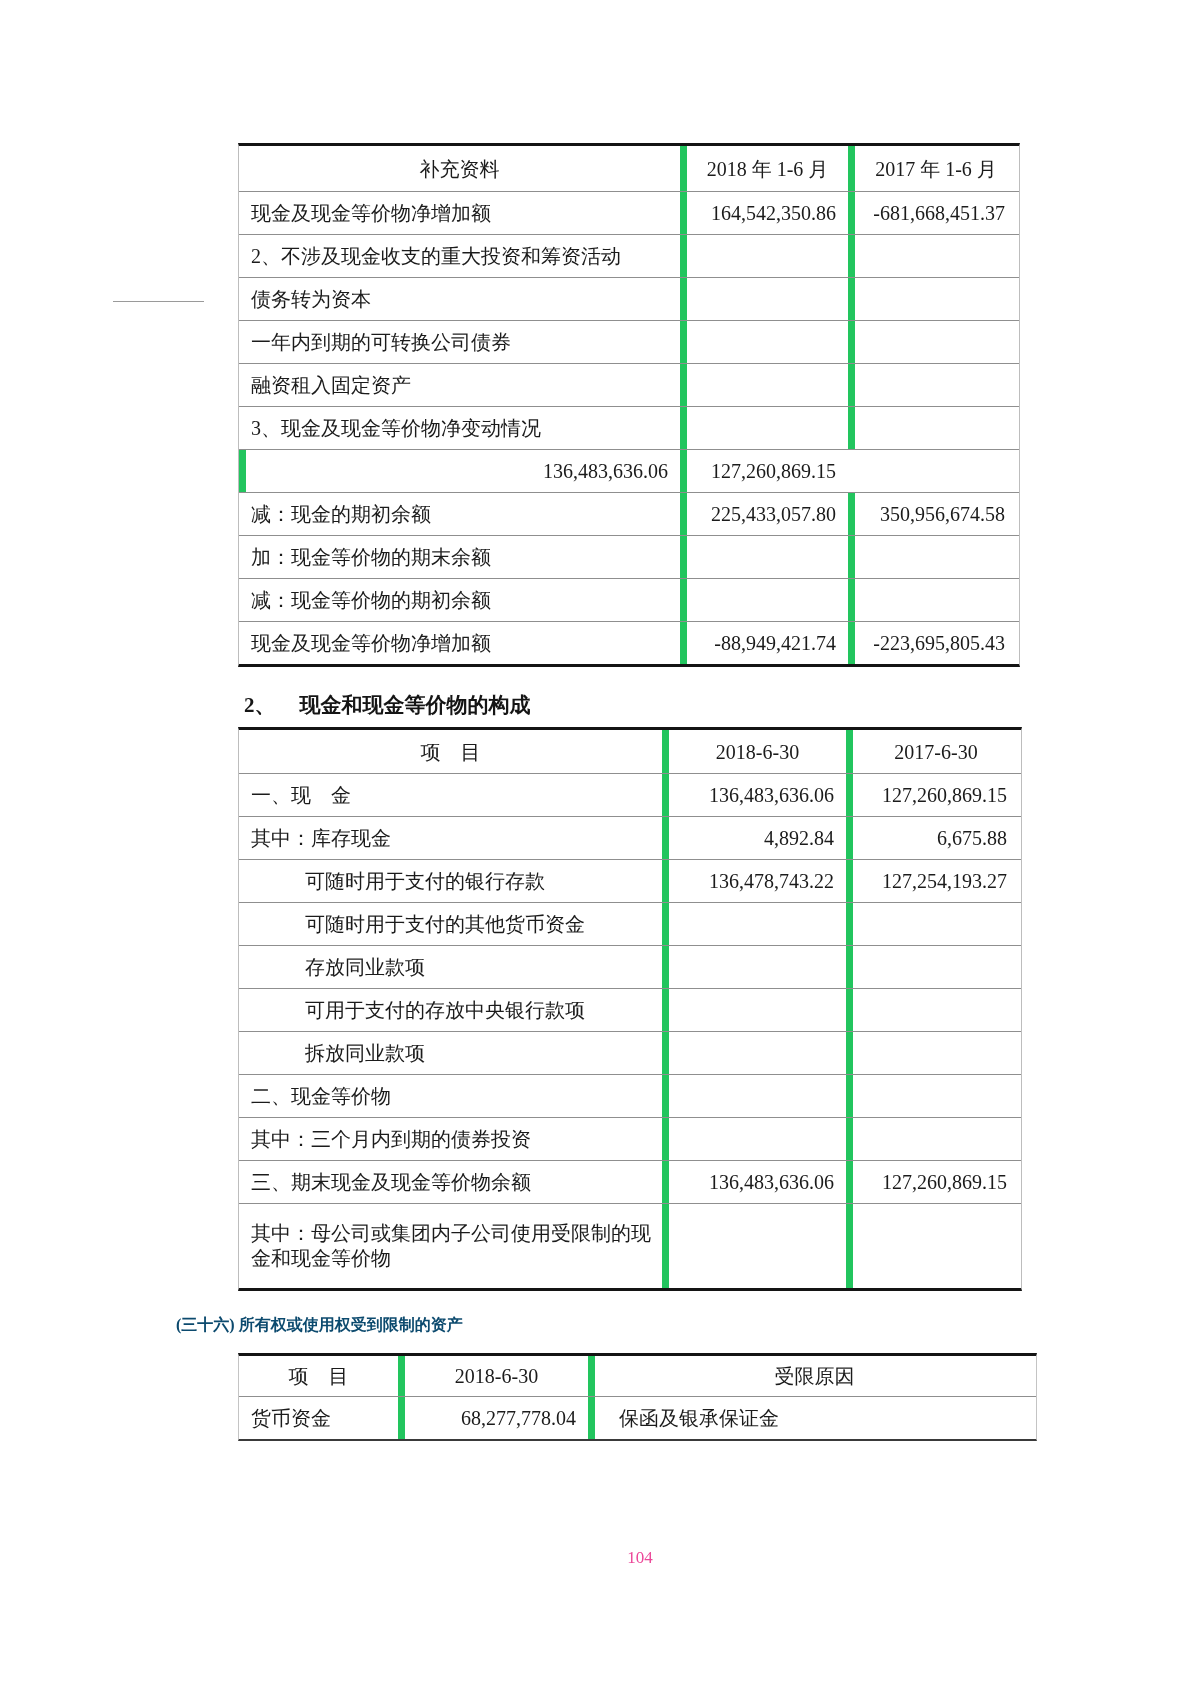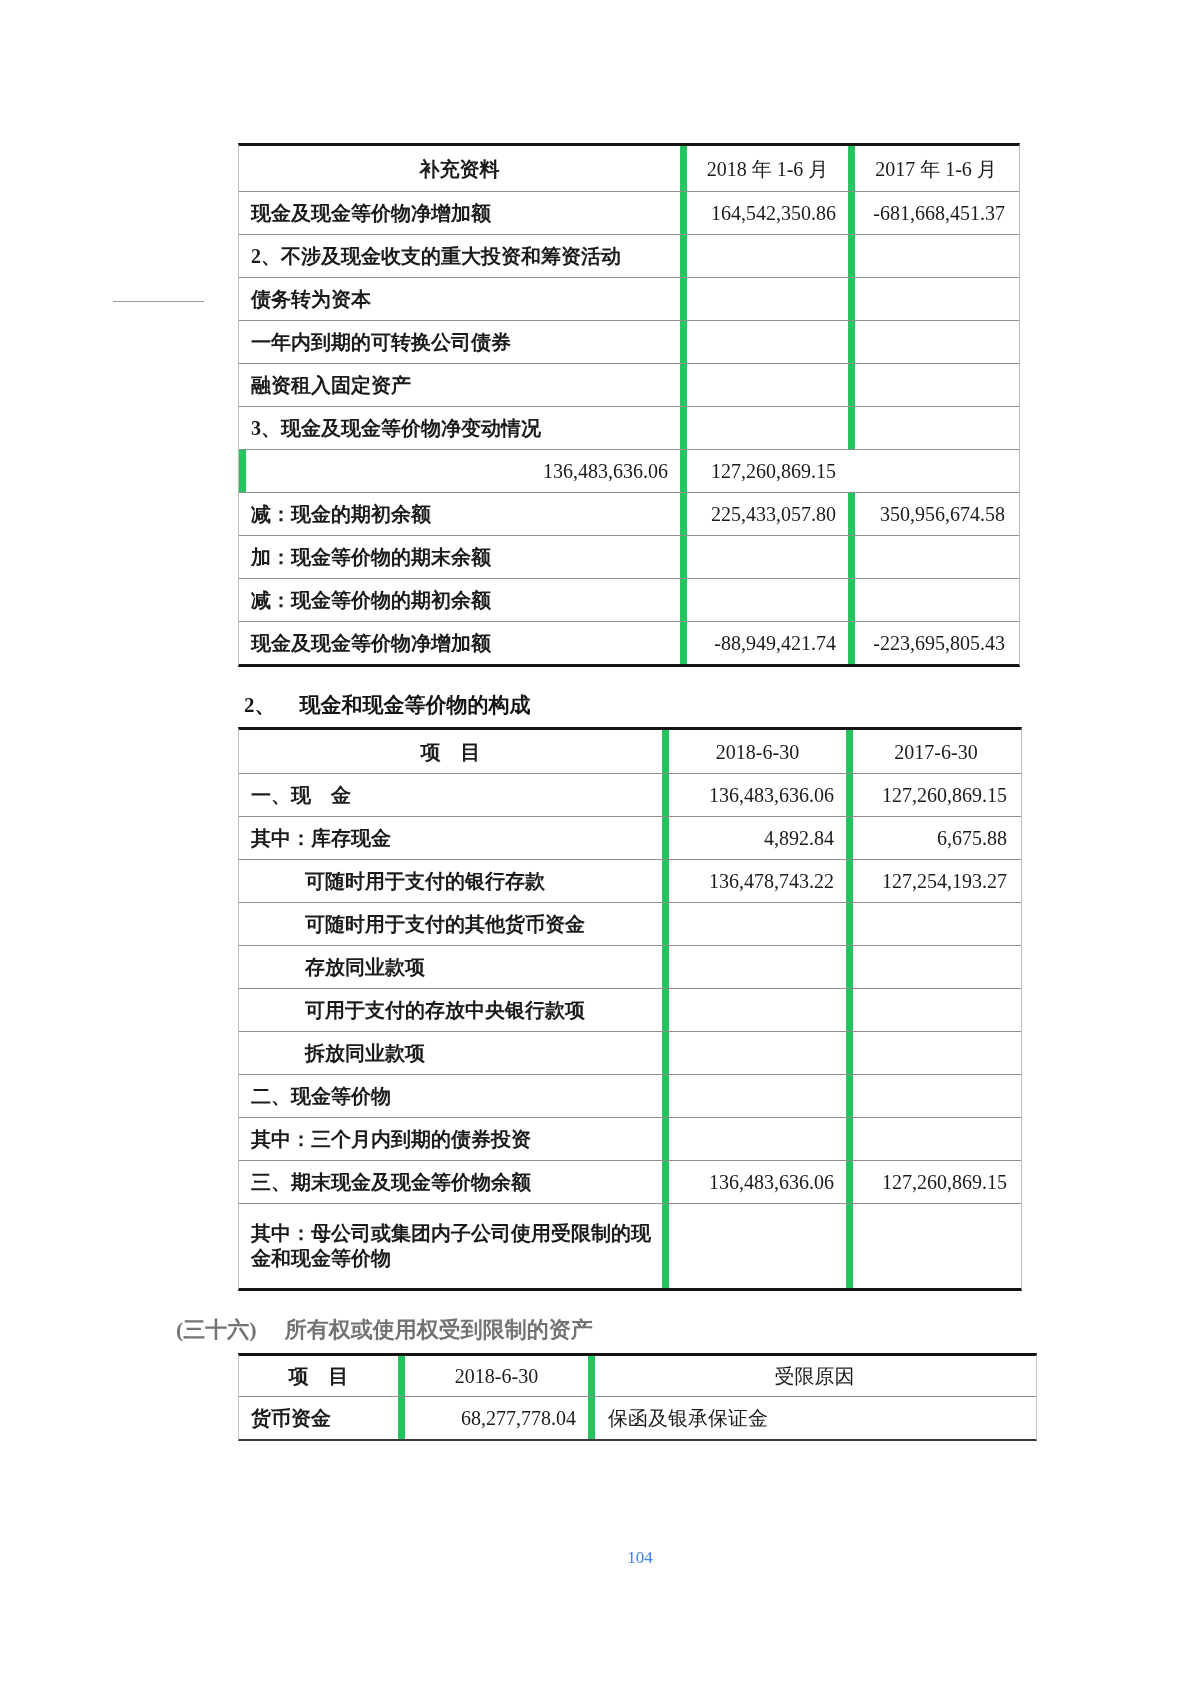--- a/index.html
+++ b/index.html
@@ -18,21 +18,21 @@
     position:absolute;left:113px;top:301px;width:91px;height:0;
     border-top:1.5px solid #9a9a9a;
   }
 
   
   .fin-table{position:absolute;background:#fff;}
   .trow{display:grid;align-items:center;border-bottom:1px solid #8f8f8f;}
   .trow:last-child{border-bottom:none;}
   .cell{height:100%;display:flex;align-items:center;font-size:20px;line-height:26px;}
   .cell.c2,.cell.c3{border-left:7px solid #22c55e;justify-content:flex-end;padding-right:12px;}
-  .cell.c1{padding-left:12px;padding-right:10px;font-weight:bold;}
+  .cell.c1{padding-left:12px;padding-right:10px;}
   .cell.center{justify-content:center;padding-left:0;padding-right:0;}
   .cell.indent{padding-left:66px;}
   .num{font-variant-numeric:tabular-nums;}
 
   
   #table1{
     left:238px;top:143px;width:780px;
     border-top:3px solid #141414;border-bottom:3px solid #141414;
     border-left:1px solid #bdbdbd;border-right:1px solid #bdbdbd;
   }
@@ -53,40 +53,40 @@
     border-left:1px solid #bdbdbd;border-right:1px solid #bdbdbd;
   }
   #table2 .trow{grid-template-columns:423px 184px 173px;height:42px;}
   #table2 .trow.header{height:43px;}
   #table2 .trow.tall{height:84px;}
   #table2 .trow.tall .cell.c1{line-height:25px;align-items:center;}
 
   
   .sec36-heading{
     position:absolute;left:176px;top:1315px;
-    display:flex;gap:28px;align-items:baseline;
-    font-size:22px;font-weight:bold;color:#737373;
+    display:flex;gap:4px;align-items:baseline;
+    font-size:16px;font-weight:bold;color:#0c4a6e;
   }
 
   
   #table3{
     left:238px;top:1353px;width:797px;
     border-top:3px solid #141414;border-bottom:2px solid #3a3a3a;
     border-left:1px solid #c4c4c4;border-right:1px solid #c4c4c4;
   }
   #table3 .trow{grid-template-columns:159px 190px 446px;}
   #table3 .trow.header{height:40px;}
   #table3 .trow.r1{height:42px;}
   #table3 .trow.tall{height:96px;}
-  #table3 .cell.c3.reason{justify-content:flex-start;padding-left:13px;padding-right:8px;line-height:37px;text-align:justify;}
+  #table3 .cell.c3.reason{justify-content:flex-start;padding-left:24px;padding-right:8px;line-height:37px;text-align:justify;}
   #table3 .trow.tall .cell.c1{line-height:36px;}
 
   .page-number{
     position:absolute;left:360px;top:1548px;width:560px;
-    text-align:center;font-size:17px;color:#3b82f6;
+    text-align:center;font-size:17px;color:#ec4899;
   }
 </style>
 </head>
 <body>
 
 <div class="page">
 
   <div class="margin-line"></div>
 
   <div class="fin-table" id="table1">

